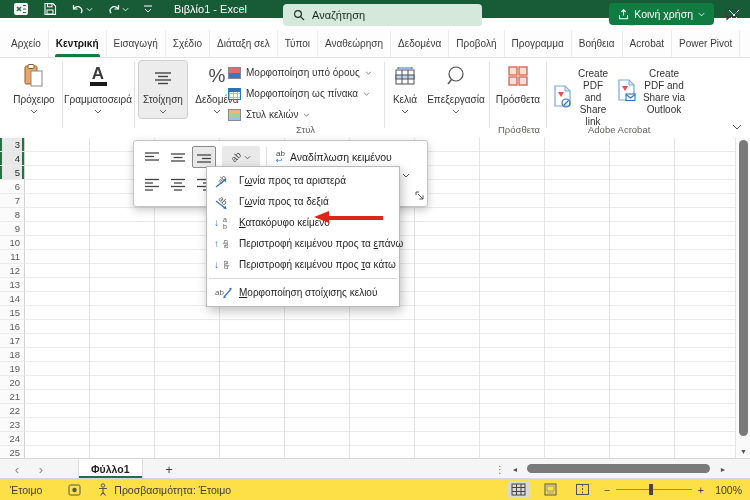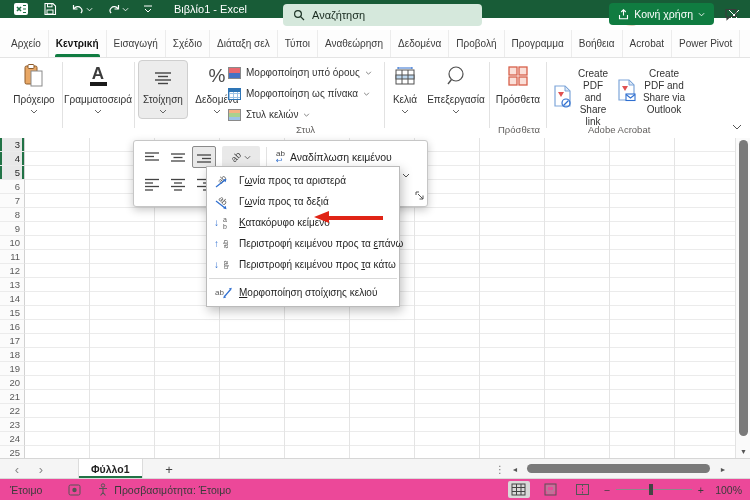--- a/index.html
+++ b/index.html
@@ -68,21 +68,21 @@
   .snav { position:absolute; top:0; height:20px; width:22px; display:flex; align-items:center; justify-content:center; color:#8a8a8a; font-size:13px; }
   .sheettab { position:absolute; left:78px; top:0; height:19px; padding:0 12px; background:#fff; border-left:1px solid #DCDCDC; border-right:1px solid #DCDCDC; display:flex; align-items:center; font-weight:bold; font-size:10.5px; color:#1f1f1f; }
   .sheettab::after { content:""; position:absolute; left:0; right:0; bottom:0; height:2px; background:#217346; }
   .addsheet { position:absolute; left:158px; top:0; height:20px; width:22px; display:flex; align-items:center; justify-content:center; color:#444; font-size:13px; }
   .hgrip { position:absolute; left:494px; top:0; height:20px; width:12px; display:flex; align-items:center; justify-content:center; color:#777; font-size:10px; letter-spacing:0; }
   .harrow { position:absolute; top:0; height:20px; width:14px; display:flex; align-items:center; justify-content:center; color:#555; font-size:7px; }
   .htrack { position:absolute; left:525px; top:5px; width:190px; height:10px; }
   .hthumb { position:absolute; left:2px; top:0; width:183px; height:9px; background:#7A7A7A; border-radius:5px; }
 
   
-  .statusbar { position:absolute; top:478px; left:0; width:750px; height:22px; background:#ec4899; border-top:1px solid #D9D9D9; z-index:3; display:flex; align-items:center; font-size:10.5px; color:#3b3b3b; }
+  .statusbar { position:absolute; top:478px; left:0; width:750px; height:22px; background:#fde047; border-top:1px solid #D9D9D9; z-index:3; display:flex; align-items:center; font-size:10.5px; color:#3b3b3b; }
   .sb-ready { margin-left:10px; }
   .sb-macro { margin-left:26px; display:flex; align-items:center; }
   .sb-access { margin-left:16px; display:flex; align-items:center; gap:5px; }
   .sb-right { position:absolute; right:8px; display:flex; align-items:center; gap:10px; }
   .viewbtn { width:22px; height:17px; display:flex; align-items:center; justify-content:center; border-radius:2px; }
   .viewbtn.pressed { background:#D9D9D9; }
   .zoomwrap { display:flex; align-items:center; gap:6px; }
   .ztrack { position:relative; width:76px; height:11px; }
   .zline { position:absolute; left:0; right:0; top:5px; height:1px; background:#8a8a8a; }
   .zthumb { position:absolute; left:33px; top:0; width:4px; height:11px; background:#444; }

